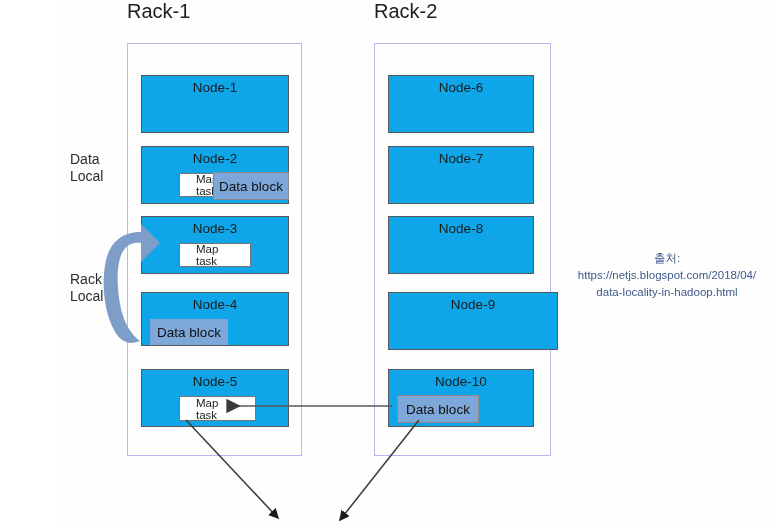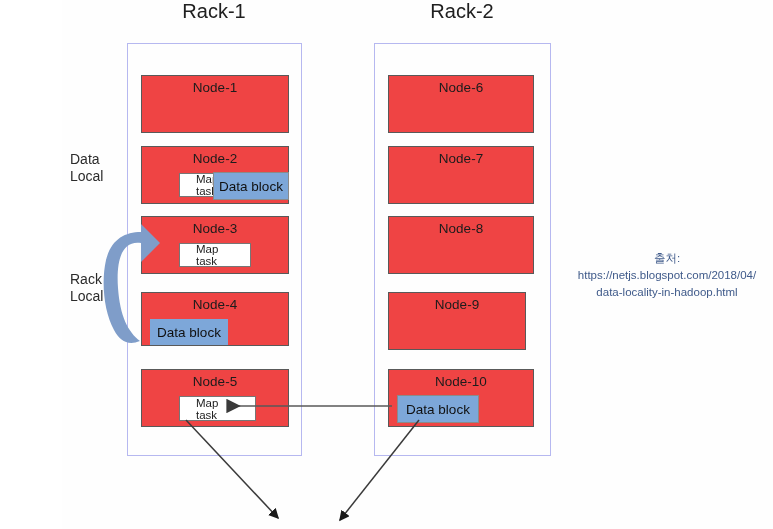--- a/index.html
+++ b/index.html
@@ -25,32 +25,32 @@
     width: 711px;
     height: 529px;
     background: #fefefe;
   }
   .rack-title {
     position: absolute;
     font-size: 20px;
     color: #202020;
     letter-spacing: 0px;
     white-space: nowrap;
-    text-align: center;
+    text-align: left;
   }
   .rack-box {
     position: absolute;
     border: 1.6px solid #b6b8f0;
     background: transparent;
     box-sizing: border-box;
   }
   .node-box {
     position: absolute;
     border: 1.4px solid #595959;
-    background: #ef4444;
+    background: #0ea5e9;
     box-sizing: border-box;
   }
   .node-label {
     position: absolute;
     left: 0;
     right: 0;
     top: 4px;
     text-align: center;
     font-size: 13.5px;
     color: #1c1c1c;
@@ -152,21 +152,21 @@
   </div>
 
   <div class="node-box" style="left:388px; top:146px; width:146px; height:58px;">
     <div class="node-label">Node-7</div>
   </div>
 
   <div class="node-box" style="left:388px; top:216px; width:146px; height:58px;">
     <div class="node-label">Node-8</div>
   </div>
 
-  <div class="node-box" style="left:388px; top:292px; width:138px; height:58px;">
+  <div class="node-box" style="left:388px; top:292px; width:170px; height:58px;">
     <div class="node-label">Node-9</div>
   </div>
 
   <div class="node-box" style="left:388px; top:369px; width:146px; height:58px;">
     <div class="node-label">Node-10</div>
     <div class="data-block bordered" style="left:8px; top:25px; width:82px; height:25px;">Data block</div>
   </div>
 
   <div class="side-label" style="left:70px; top:151px;">
     <div>Data</div>

